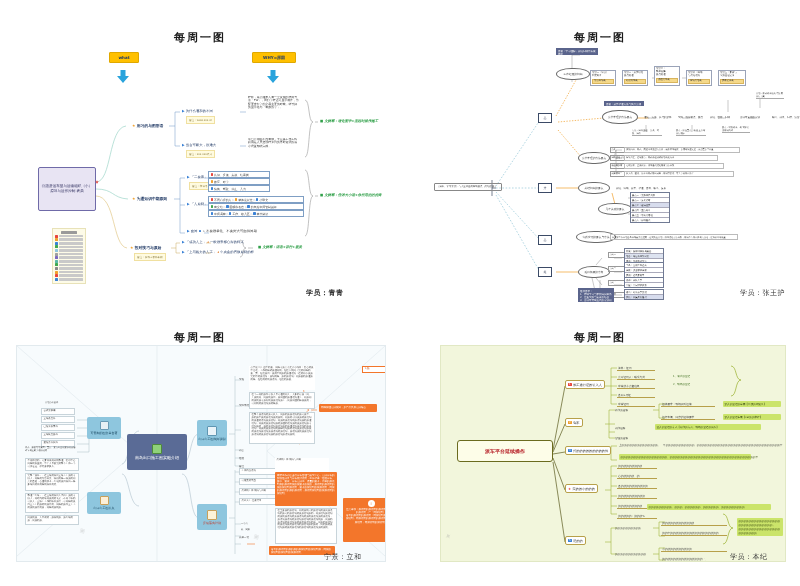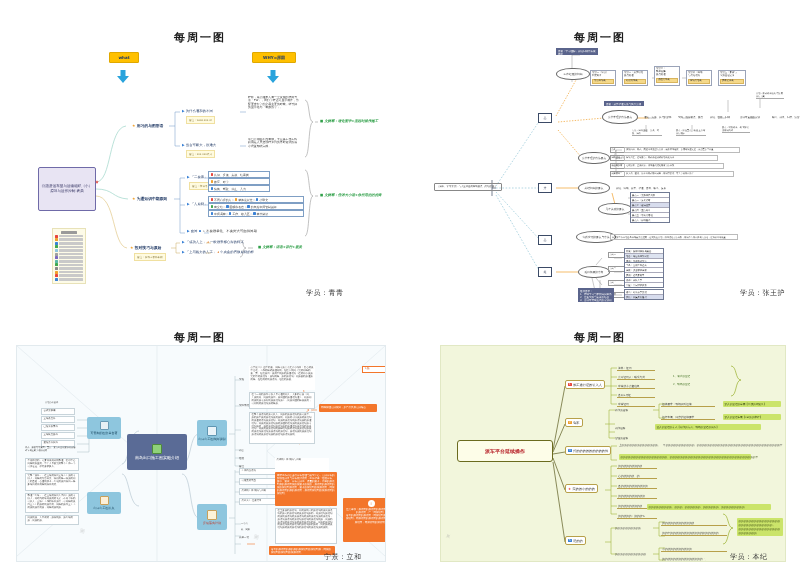--- a/index.html
+++ b/index.html
@@ -280,21 +280,21 @@
     <div class="lrow">
         <span class="sw" style="background:#e8453c"></span>
         <span class="lbar"></span>
       </div>
     <div class="lrow">
         <span class="sw" style="background:#3b82d6"></span>
         <span class="lbar"></span>
       </div>
   </div>
 
-  <div class="sig" style="left:306px;top:288px;">学员：青青</div>
+  <div class="sig" style="left:306px;top:288px;font-weight:bold;">学员：青青</div>
 </div>
 
 <div class="panel" id="panel2">
   <div class="p-title">每周一图</div>
 
   <svg width="400" height="320">
     <g stroke="#7fbcd0" fill="none" stroke-width=".6" stroke-dasharray="1.6,1.6">
       <path d="M96,186 L140,120"></path>
       <path d="M96,188 L140,188"></path>
       <path d="M96,192 L140,240"></path>

